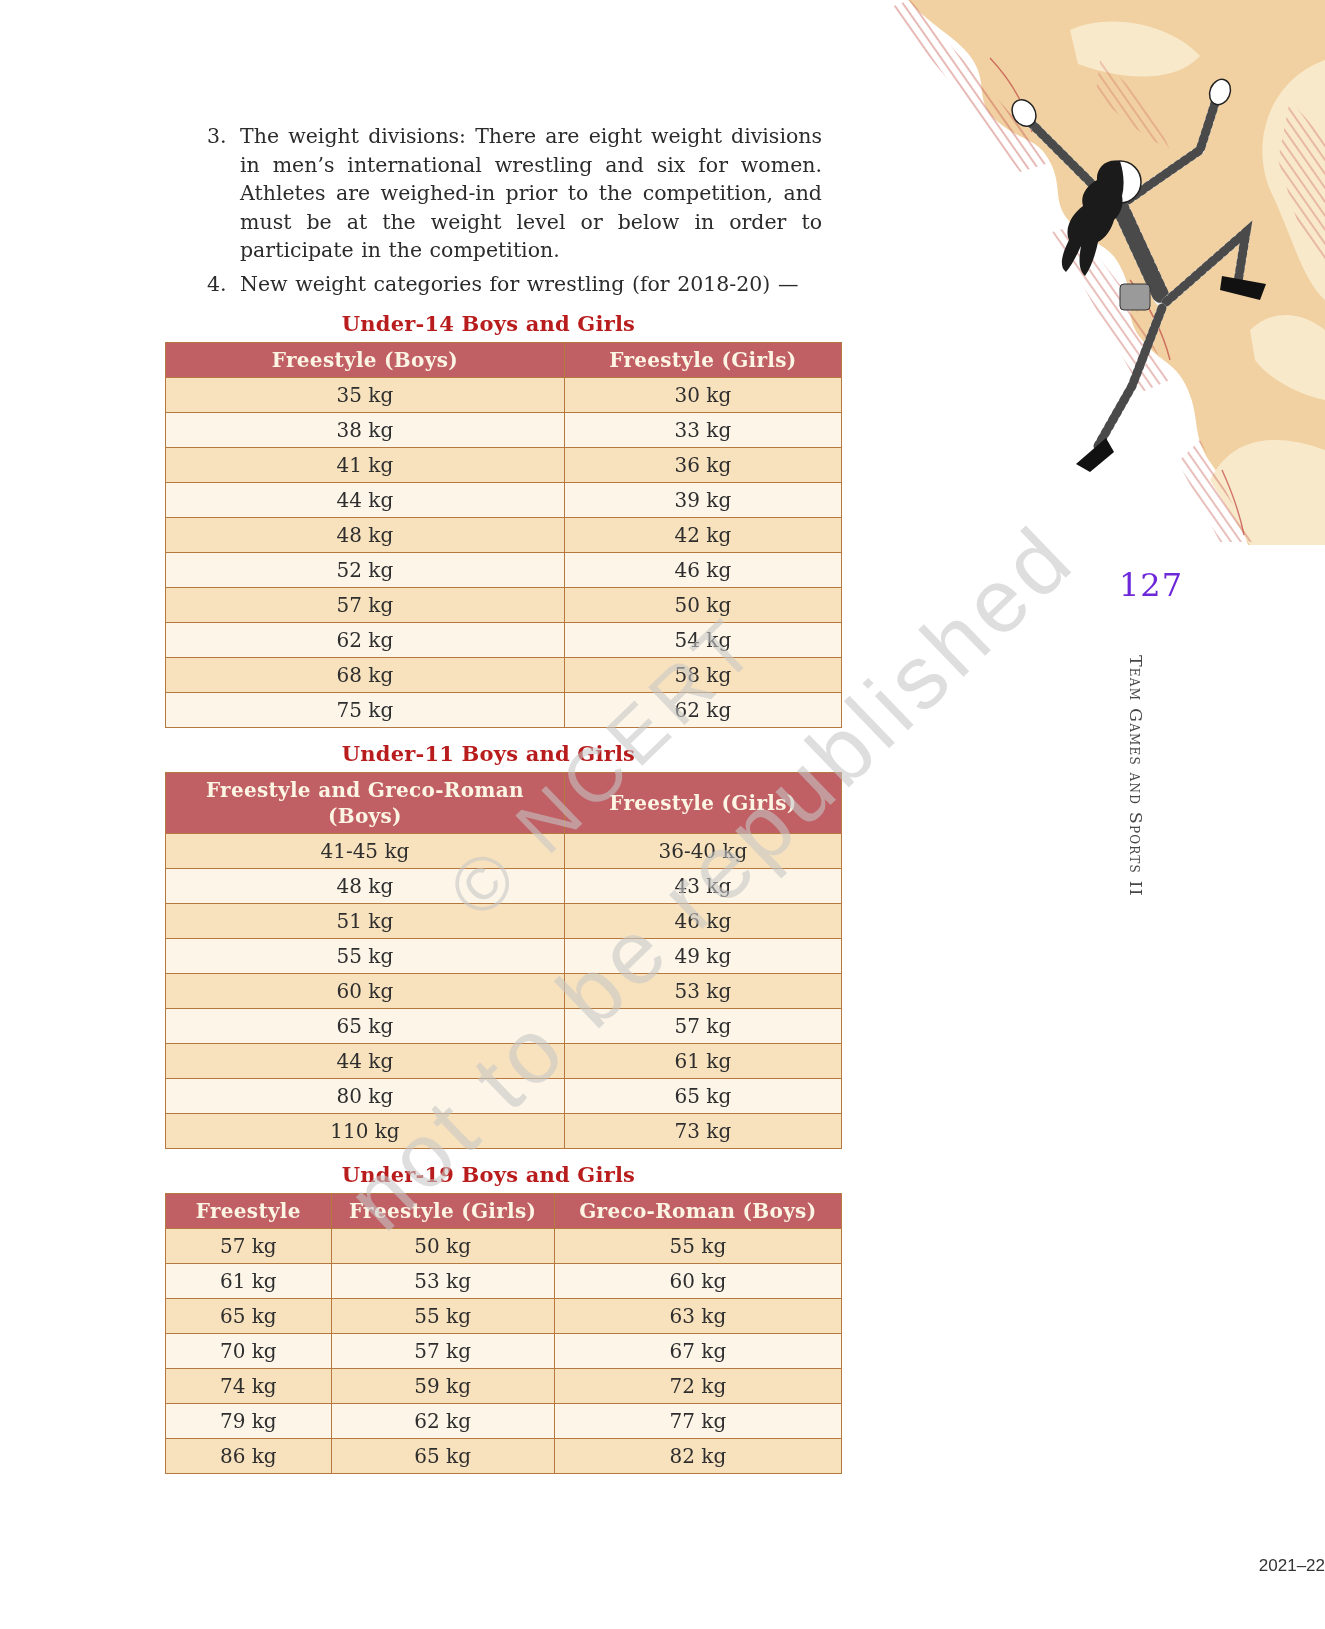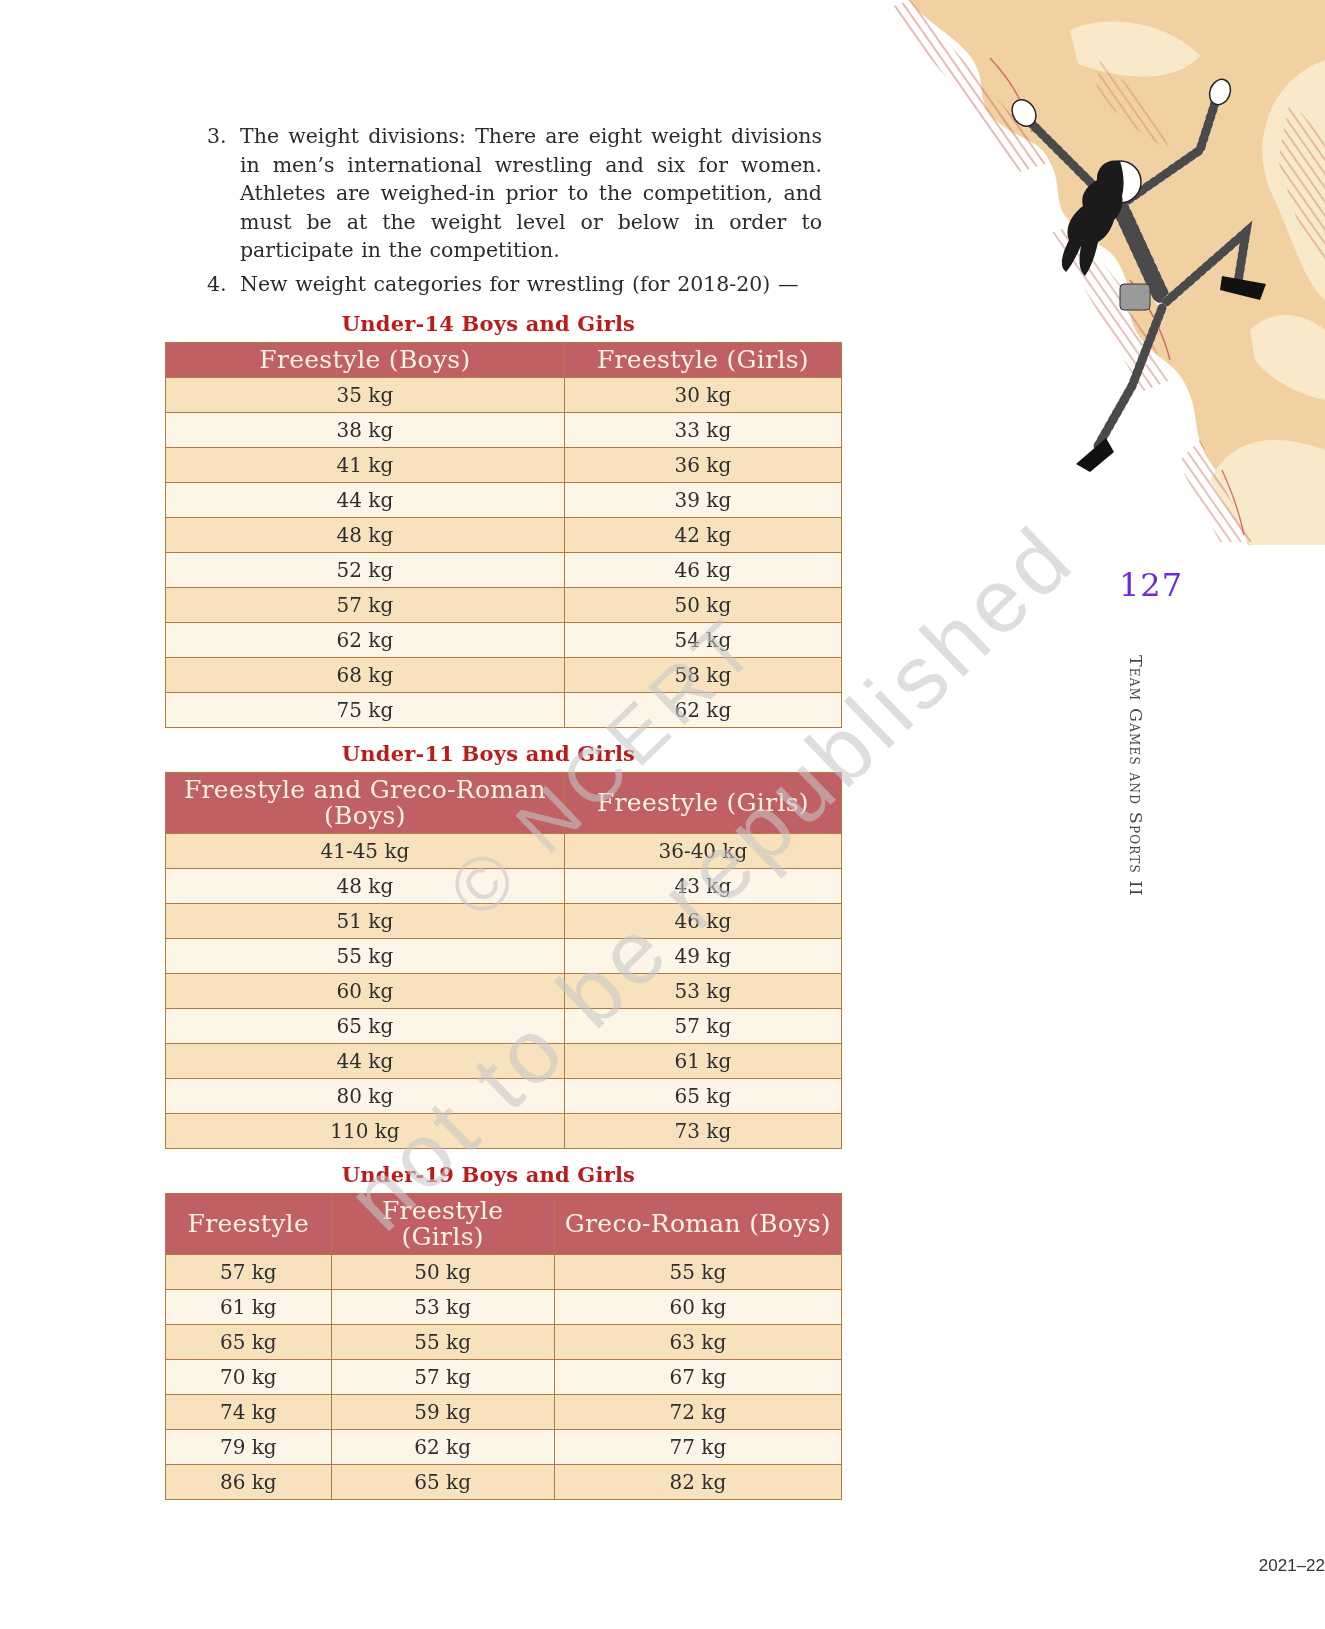--- a/index.html
+++ b/index.html
@@ -29,21 +29,21 @@
   .tbl-title{
     font-size:21px;font-weight:bold;color:#b91c1c;
     text-align:center;margin:13px 30px 6px 0;
     letter-spacing:.2px;
   }
   table.wtable{
     width:100%;border-collapse:collapse;table-layout:fixed;
   }
   table.wtable th{
     background:#c05f64;color:#fdf5e4;
-    font-size:25px;line-height:26px;font-weight:normal;
+    font-size:20px;line-height:26px;font-weight:bold;
     padding:4px 6px;border:1px solid #b5793f;
     letter-spacing:.3px;
   }
   table.wtable td{
     font-size:20px;line-height:26px;color:#2e2e2e;
     text-align:center;padding:4px 6px;
     border:1px solid #b5793f;
   }
   table.wtable tbody tr:nth-child(odd) td{background:#f8e2bd;}
   table.wtable tbody tr:nth-child(even) td{background:#fcf5e8;}

